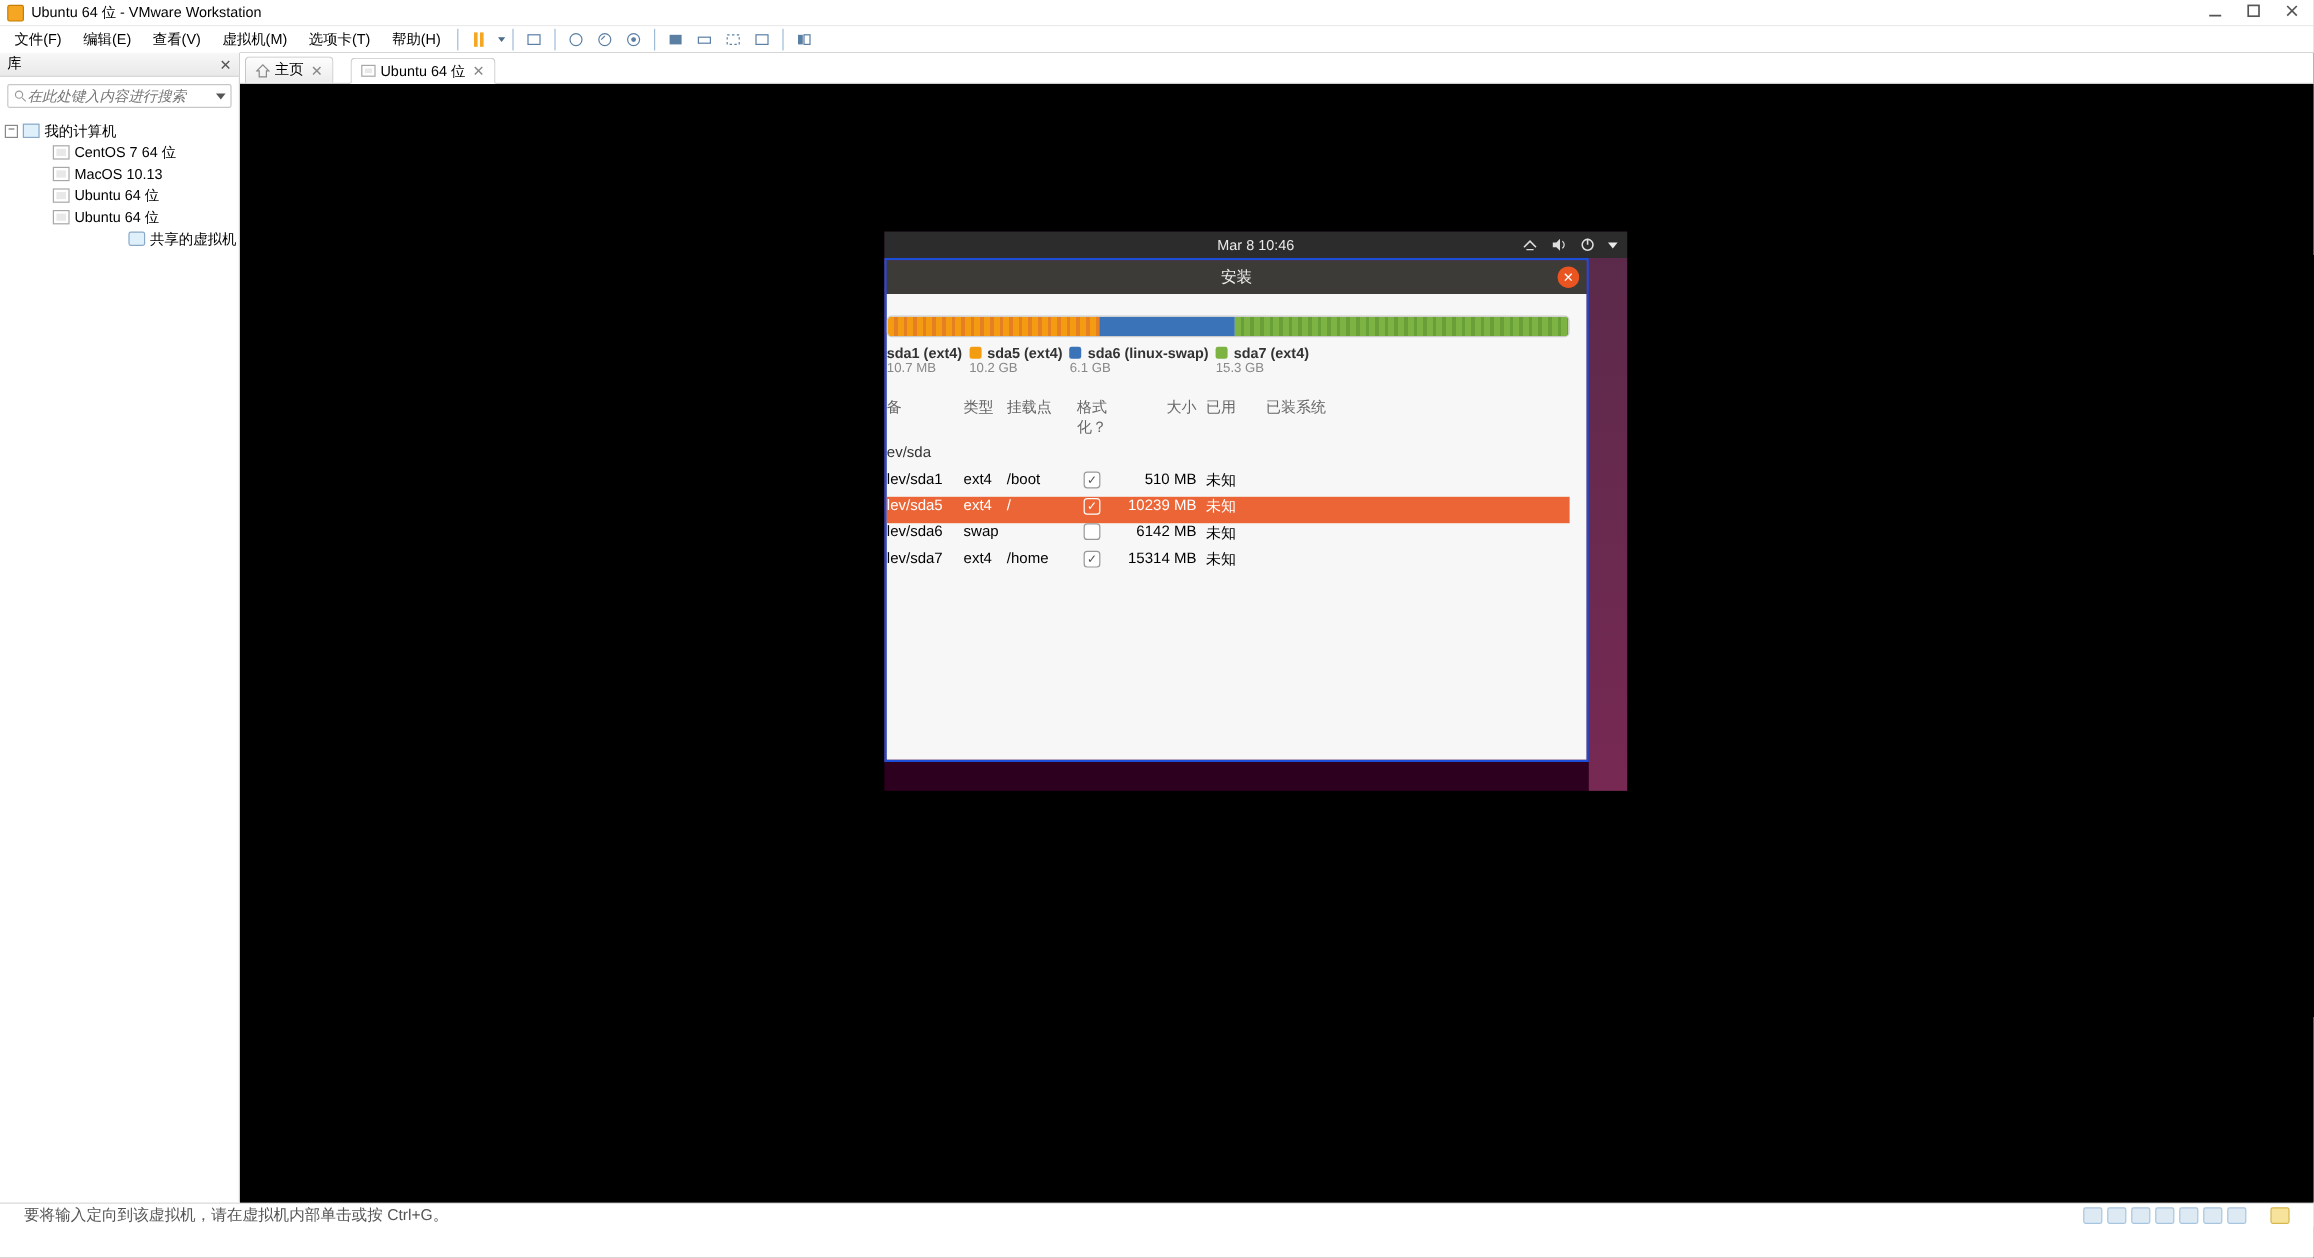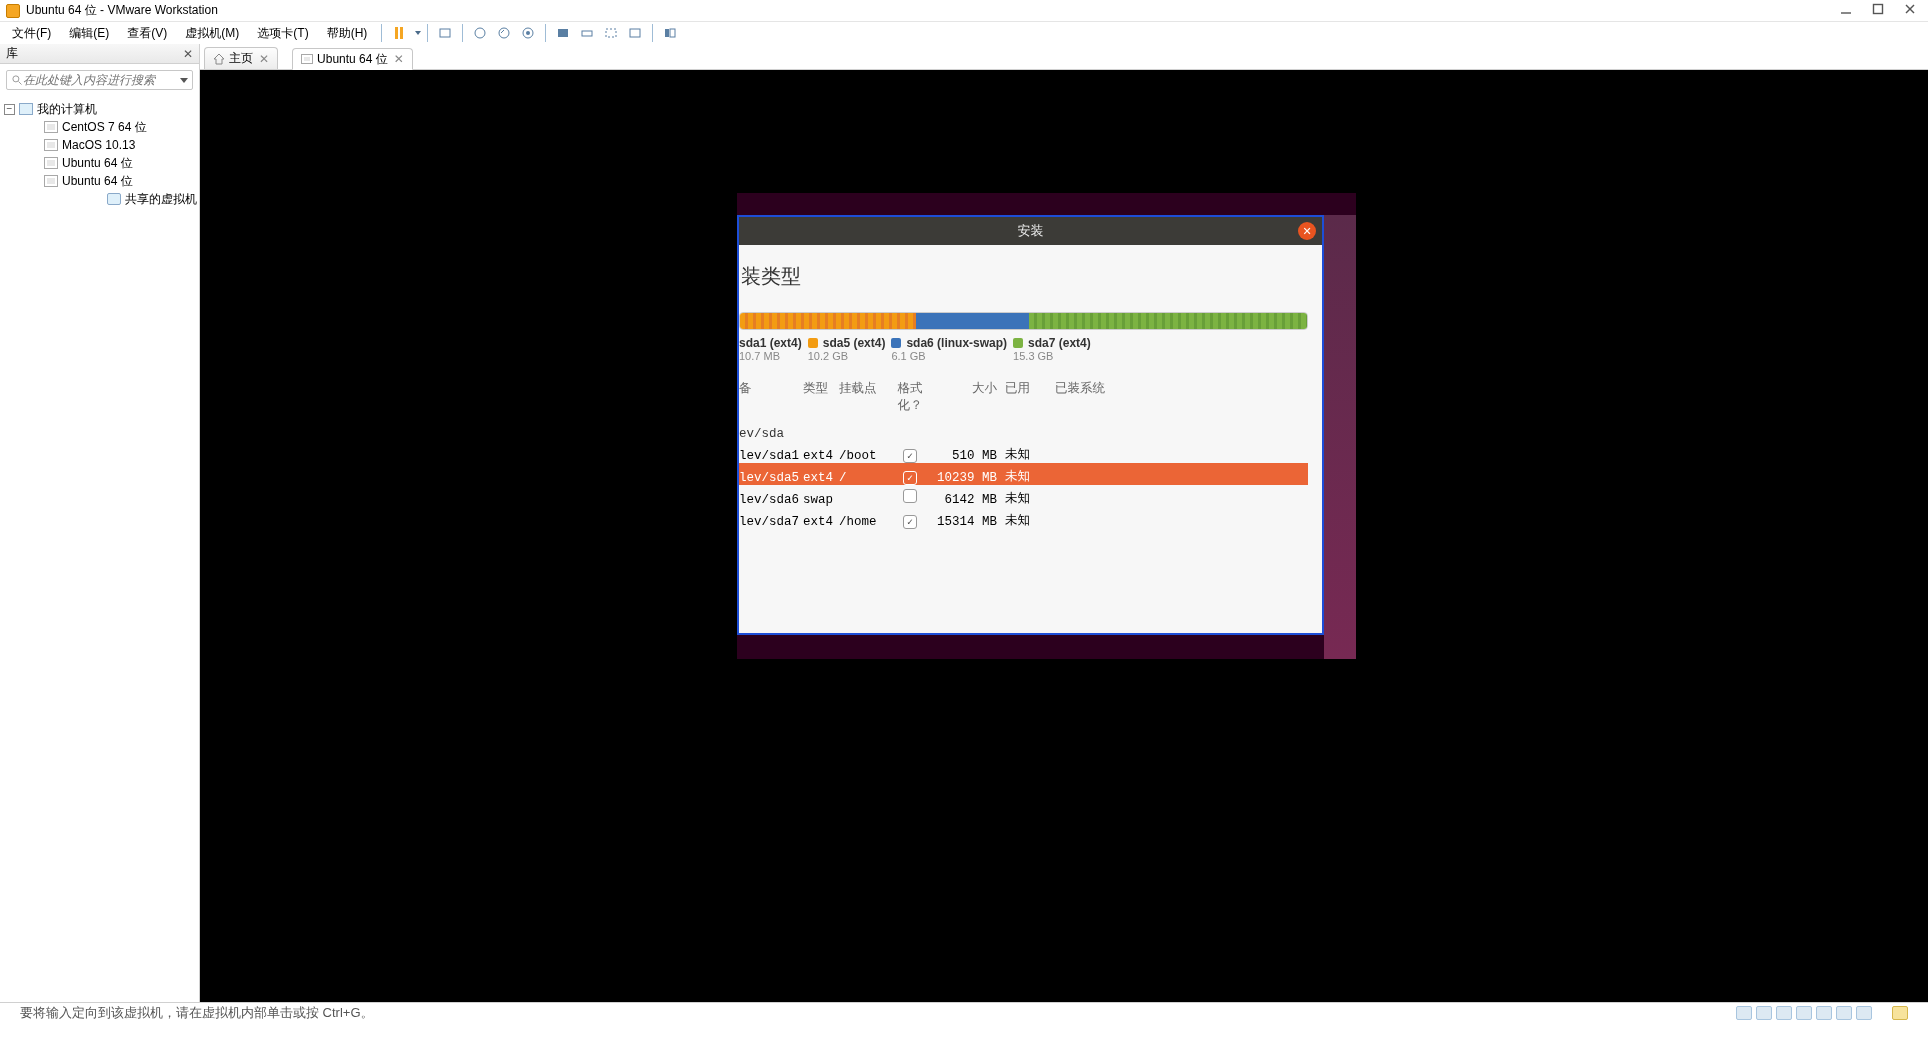--- a/index.html
+++ b/index.html
@@ -72,21 +72,21 @@
 .seg-hatch-g { background: repeating-linear-gradient(90deg,#7cb342 0 5px,#689f38 5px 8px); }
 
 .legend-row { display:flex; gap:6px; margin-bottom:14px; font-size:12px;}
 .legend-item { display:flex; flex-direction:column; }
 .legend-top { display:flex; align-items:center; gap:5px; font-weight:bold; color:#333;}
 .legend-sq { width:10px;height:10px; border-radius:2px;}
 .legend-sub { color:#888; font-size:11px; }
 
 .ptable { width:100%; font-size:12.5px;}
 .ptable-head { display:flex; color:#666; padding:4px 0; border-bottom:1px solid transparent;}
-.ptable-row { display:flex; align-items:flex-end; height:22px; padding:0 0;font-family:Liberation Mono, monospace;}
+.ptable-row { display:flex; align-items:flex-start; height:22px; padding:0 0;}
 .ptable-row.group { color:#333; font-weight:normal;}
 .ptable-row.sel { background:#eb6536; color:#fff; }
 .col-dev { width:64px; padding-left:0;}
 .col-type { width:36px;}
 .col-mount { width:48px;}
 .col-fmt { width:46px; text-align:center;}
 .col-size { width:72px; text-align:right; padding-right:8px;}
 .col-used { width:50px;}
 .col-sys { flex:1;}
 .chk { width:14px;height:14px;border:1px solid #999;border-radius:3px;display:inline-flex;align-items:center;justify-content:center;background:#fff;color:#555;font-size:10px;}
@@ -251,29 +251,52 @@
       <div class="tab active">
         <span class="vm-icon" style="width:12px;height:10px"></span>
         <span>Ubuntu 64 位</span>
         <span class="tab-close">✕</span>
       </div>
     </div>
 
     <div class="vm-viewport">
       <div class="vm-screen">
 
+        <div class="gnome-top">
+          <span>Mar 8  10:46</span>
+          <div class="gnome-right">
+            <span class="ico">
+                <svg width="14" height="14" viewBox="0 0 14 14">
+                  <path d="M2 9 L7 4 L12 9" fill="none" stroke="#ddd" stroke-width="1.3"></path>
+                  <line x1="4" y1="11" x2="10" y2="11" stroke="#ddd"></line>
+                </svg>
+              </span>
+            <span class="ico">
+                <svg width="14" height="14" viewBox="0 0 14 14">
+                  <path d="M2 5 L5 5 L8 2 L8 12 L5 9 L2 9 Z" fill="#ddd"></path>
+                  <path d="M10 4 Q13 7 10 10" fill="none" stroke="#ddd"></path>
+                </svg>
+              </span>
+            <span class="ico">
+                <svg width="14" height="14" viewBox="0 0 14 14">
+                  <circle cx="7" cy="7" r="4.5" fill="none" stroke="#ddd" stroke-width="1.3"></circle>
+                  <line x1="7" y1="2" x2="7" y2="7" stroke="#ddd" stroke-width="1.3"></line>
+                </svg>
+              </span>
+            <span class="gtri"></span>
+          </div>
+        </div>
         <div class="purple-strip"></div>
 
         <div class="installer" style="width:587px;">
           <div class="inst-title">
             <span>安装</span>
             <span class="inst-close">✕</span>
           </div>
           <div class="inst-body">
-            <div class="inst-heading">装类型</div>
 
             <div class="part-bar">
               <div class="part-seg seg-hatch-o" style="width:31%"></div>
               <div class="part-seg seg-solid-b" style="width:20%"></div>
               <div class="part-seg seg-hatch-g" style="width:49%"></div>
             </div>
 
             <div class="legend-row">
               <div class="legend-item">
                 <div class="legend-top">

